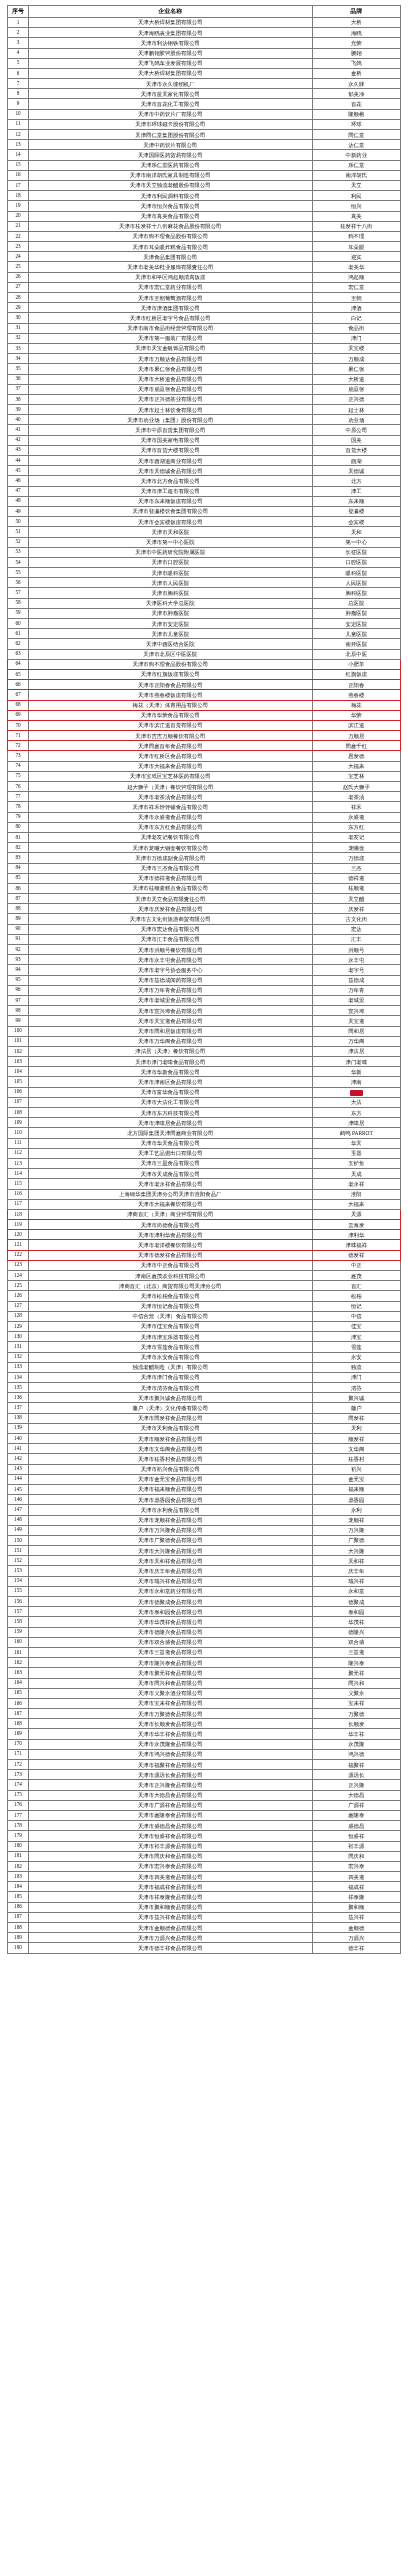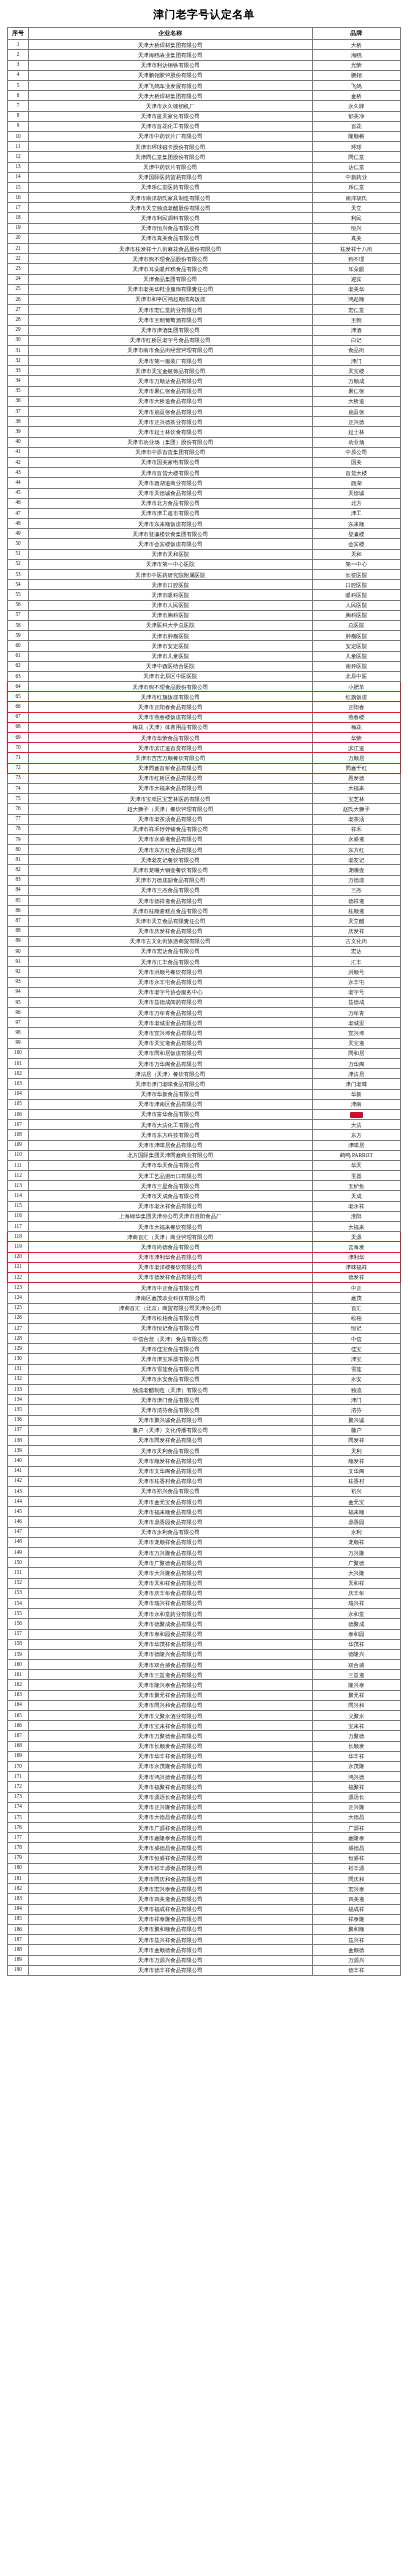--- a/index.html
+++ b/index.html
@@ -81,21 +81,20 @@
     background: #c8102e;
     border-radius: 1px;
     vertical-align: middle;
   }
 </style>
 </head>
 <body>
 
 <div id="page">
 
-  <div class="doc-title">津门老字号认定名单</div>
 
   <table class="listing">
     <colgroup>
       <col class="c-index">
       <col class="c-name">
       <col class="c-brand">
     </colgroup>
     <thead>
       <tr>
         <th>序号</th>

